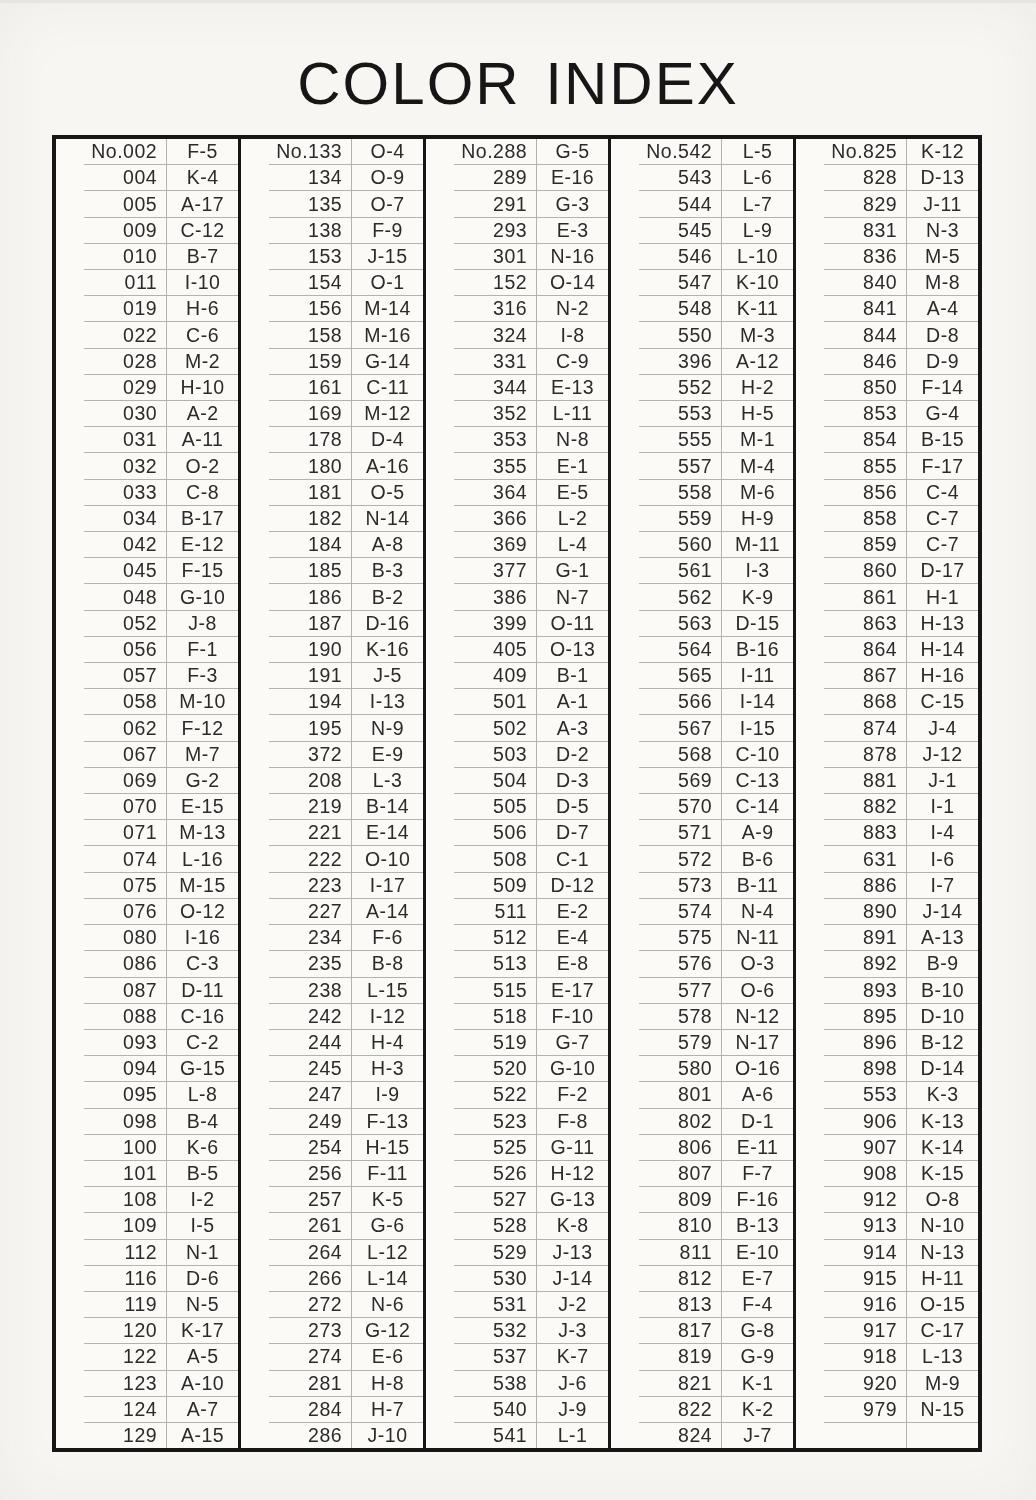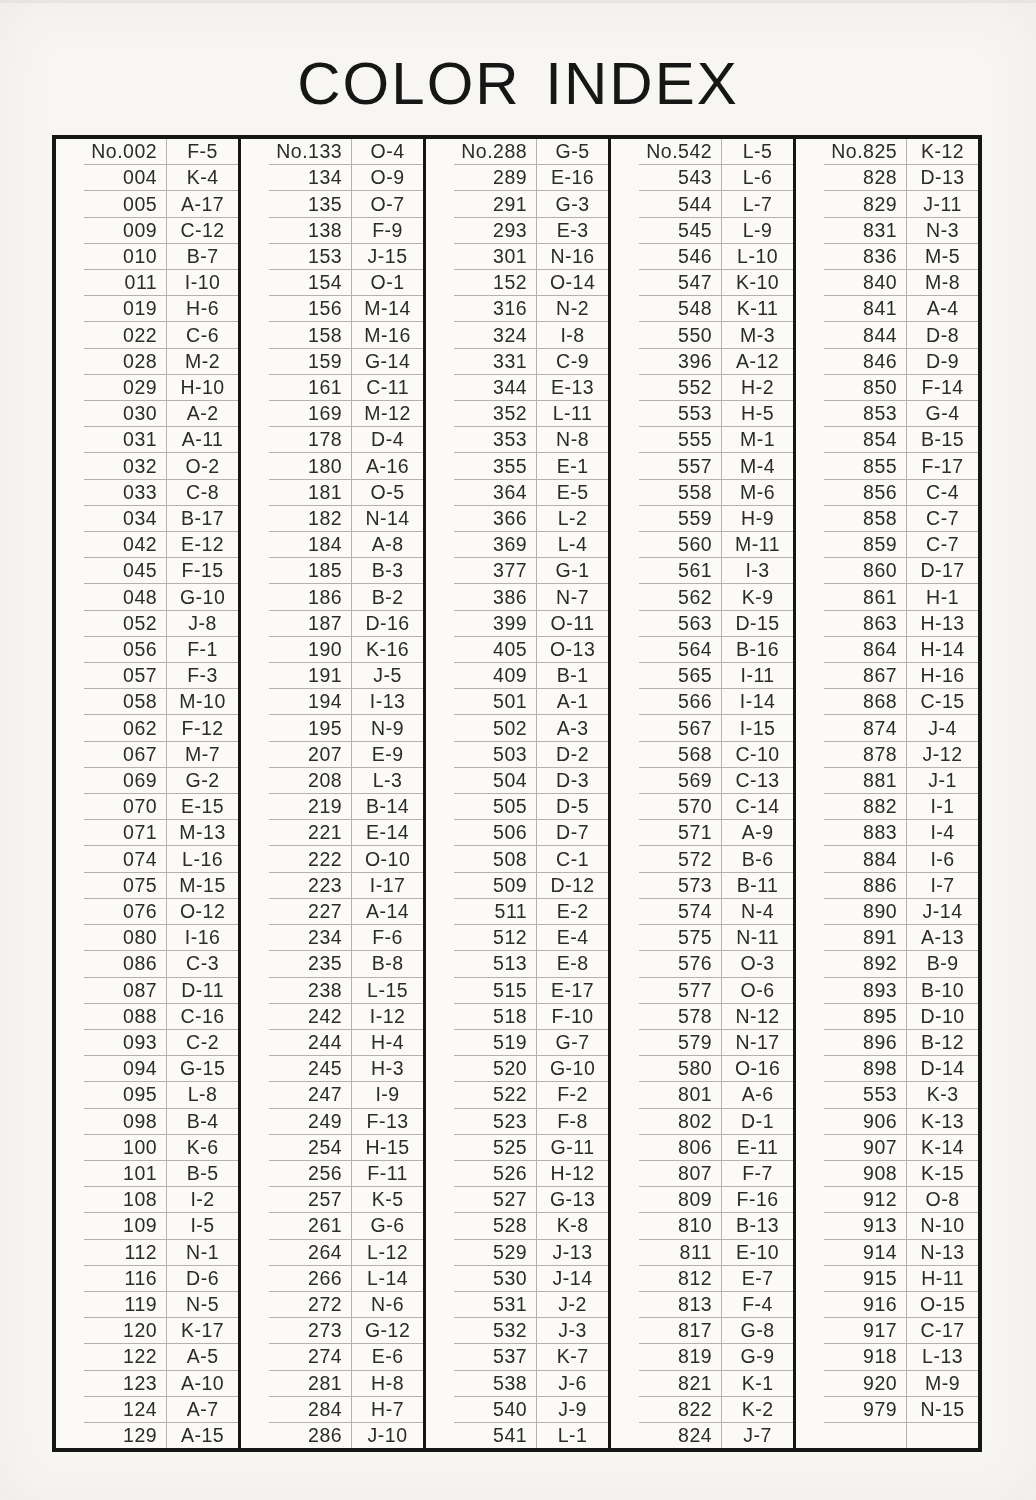--- a/index.html
+++ b/index.html
@@ -372,21 +372,21 @@
         </div>
         <div class="row">
           <div class="cell cell-no">194</div>
           <div class="cell cell-code">I-13</div>
         </div>
         <div class="row">
           <div class="cell cell-no">195</div>
           <div class="cell cell-code">N-9</div>
         </div>
         <div class="row">
-          <div class="cell cell-no">207</div>
+          <div class="cell cell-no">372</div>
           <div class="cell cell-code">E-9</div>
         </div>
         <div class="row">
           <div class="cell cell-no">208</div>
           <div class="cell cell-code">L-3</div>
         </div>
         <div class="row">
           <div class="cell cell-no">219</div>
           <div class="cell cell-code">B-14</div>
         </div>
@@ -994,21 +994,21 @@
         </div>
         <div class="row">
           <div class="cell cell-no">882</div>
           <div class="cell cell-code">I-1</div>
         </div>
         <div class="row">
           <div class="cell cell-no">883</div>
           <div class="cell cell-code">I-4</div>
         </div>
         <div class="row">
-          <div class="cell cell-no">884</div>
+          <div class="cell cell-no">631</div>
           <div class="cell cell-code">I-6</div>
         </div>
         <div class="row">
           <div class="cell cell-no">886</div>
           <div class="cell cell-code">I-7</div>
         </div>
         <div class="row">
           <div class="cell cell-no">890</div>
           <div class="cell cell-code">J-14</div>
         </div>

